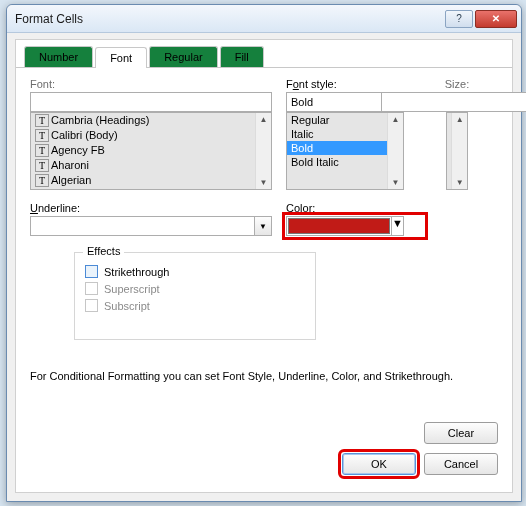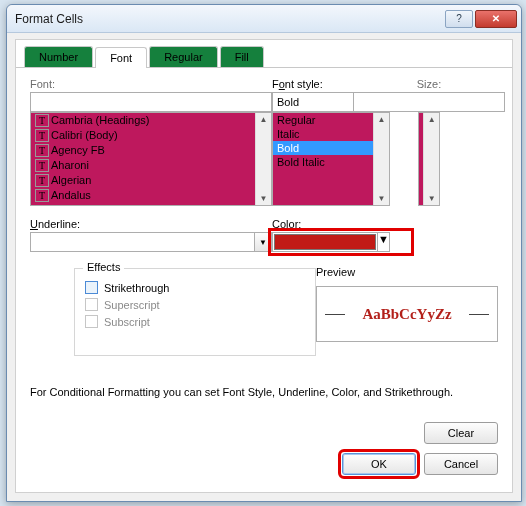--- a/index.html
+++ b/index.html
@@ -8,27 +8,27 @@
   .titlebar { height: 28px; background: linear-gradient(#f3f7fc, #dae7f5); border-radius: 6px 6px 0 0; display: flex; align-items: center; justify-content: space-between; padding: 0 2px 0 8px; border-bottom: 1px solid #b5c8dd; }
   .titlebar-text { font-size: 12px; color: #1a1a1a; }
   .winbtns { display: flex; gap: 2px; padding-right: 2px; }
   .winbtn { width: 28px; height: 18px; border-radius: 2px; border: 1px solid #8aa4c2; background: linear-gradient(#f1f6fb,#d0deee); display: flex; align-items: center; justify-content: center; font-size: 10px; color: #2c3e50; }
   .winbtn.close { width: 42px; background: linear-gradient(#e9726b,#c33b2f); border-color: #8a2d24; color: #fff; font-weight: bold; }
   .client { position: absolute; left: 8px; top: 34px; right: 8px; bottom: 8px; background: #fff; border: 1px solid #d0d0d0; }
   .tabs { display: flex; gap: 2px; padding: 6px 8px 0 8px; border-bottom: 1px solid #c8c8c8; }
   .tab { padding: 4px 14px; border: 1px solid #c8c8c8; border-bottom: none; background: #15803d; border-radius: 3px 3px 0 0; cursor: default; }
   .tab.active { background: #fff; position: relative; top: 1px; }
   .pane { padding: 10px 14px 12px 14px; position: relative; height: calc(100% - 28px); }
-  .row { display: flex; }
+  .row { display: flex; gap: 14px; }
   .col { display: flex; flex-direction: column; }
   .lbl { margin-bottom: 2px; }
   .lbl u { text-decoration: underline; }
   .dlbl { color: #6d6d6d; }
   .txtfield { height: 20px; border: 1px solid #adadad; padding: 2px 4px; background: #fff; }
-  .listbox { border: 1px solid #adadad; background: #be185d; overflow: hidden; height: 94px; position: relative; }
+  .listbox { border: 1px solid #adadad; background: #e5e5e5; overflow: hidden; height: 78px; position: relative; }
   .listbox .sb { position: absolute; right: 0; top: 0; bottom: 0; width: 16px; background: #f0f0f0; border-left: 1px solid #dcdcdc; display: flex; flex-direction: column; justify-content: space-between; align-items: center; }
   .sb .arr { font-size: 8px; color: #555; padding: 2px 0; }
   .lst-item { padding: 1px 4px; white-space: nowrap; }
   .lst-item.sel { background: #3399ff; color: #fff; }
   .tt { display: inline-block; width: 14px; text-align: center; font-family: serif; font-size: 10px; border: 1px solid #999; margin-right: 2px; line-height: 11px; }
   .combo { display: flex; }
   .combo .cval { flex: 1; border: 1px solid #adadad; border-right: none; height: 20px; }
   .combo .carrow { width: 18px; height: 20px; border: 1px solid #adadad; background: linear-gradient(#fdfdfd,#e6e6e6); display: flex; align-items: center; justify-content: center; font-size: 8px; }
   .colorpick .cval { background: #c11b17; border: 1px solid #777; margin: 1px; height: 16px; }
   .colorpick { border: 1px solid #adadad; height: 20px; display: flex; align-items: center; padding: 0; }
@@ -151,28 +151,20 @@
             <div class="cb dim">
               <span class="box"></span>
               <span class="ctxt">Superscript</span>
             </div>
             <div class="cb dim">
               <span class="box"></span>
               <span class="ctxt">Subscript</span>
             </div>
           </div>
         </div>
-        <div class="col" style="flex:1;">
-          <div class="lbl">Preview</div>
-          <div class="preview-box">
-            <span class="notch l"></span>
-            <span class="preview-text">AaBbCcYyZz</span>
-            <span class="notch r"></span>
-          </div>
-        </div>
       </div>
 
       <div class="info">For Conditional Formatting you can set Font Style, Underline, Color, and Strikethrough.</div>
 
       <div class="btnrow" style="bottom:48px;">
         <div class="btn">
             <span>Clear</span>
           </div>
       </div>
 

